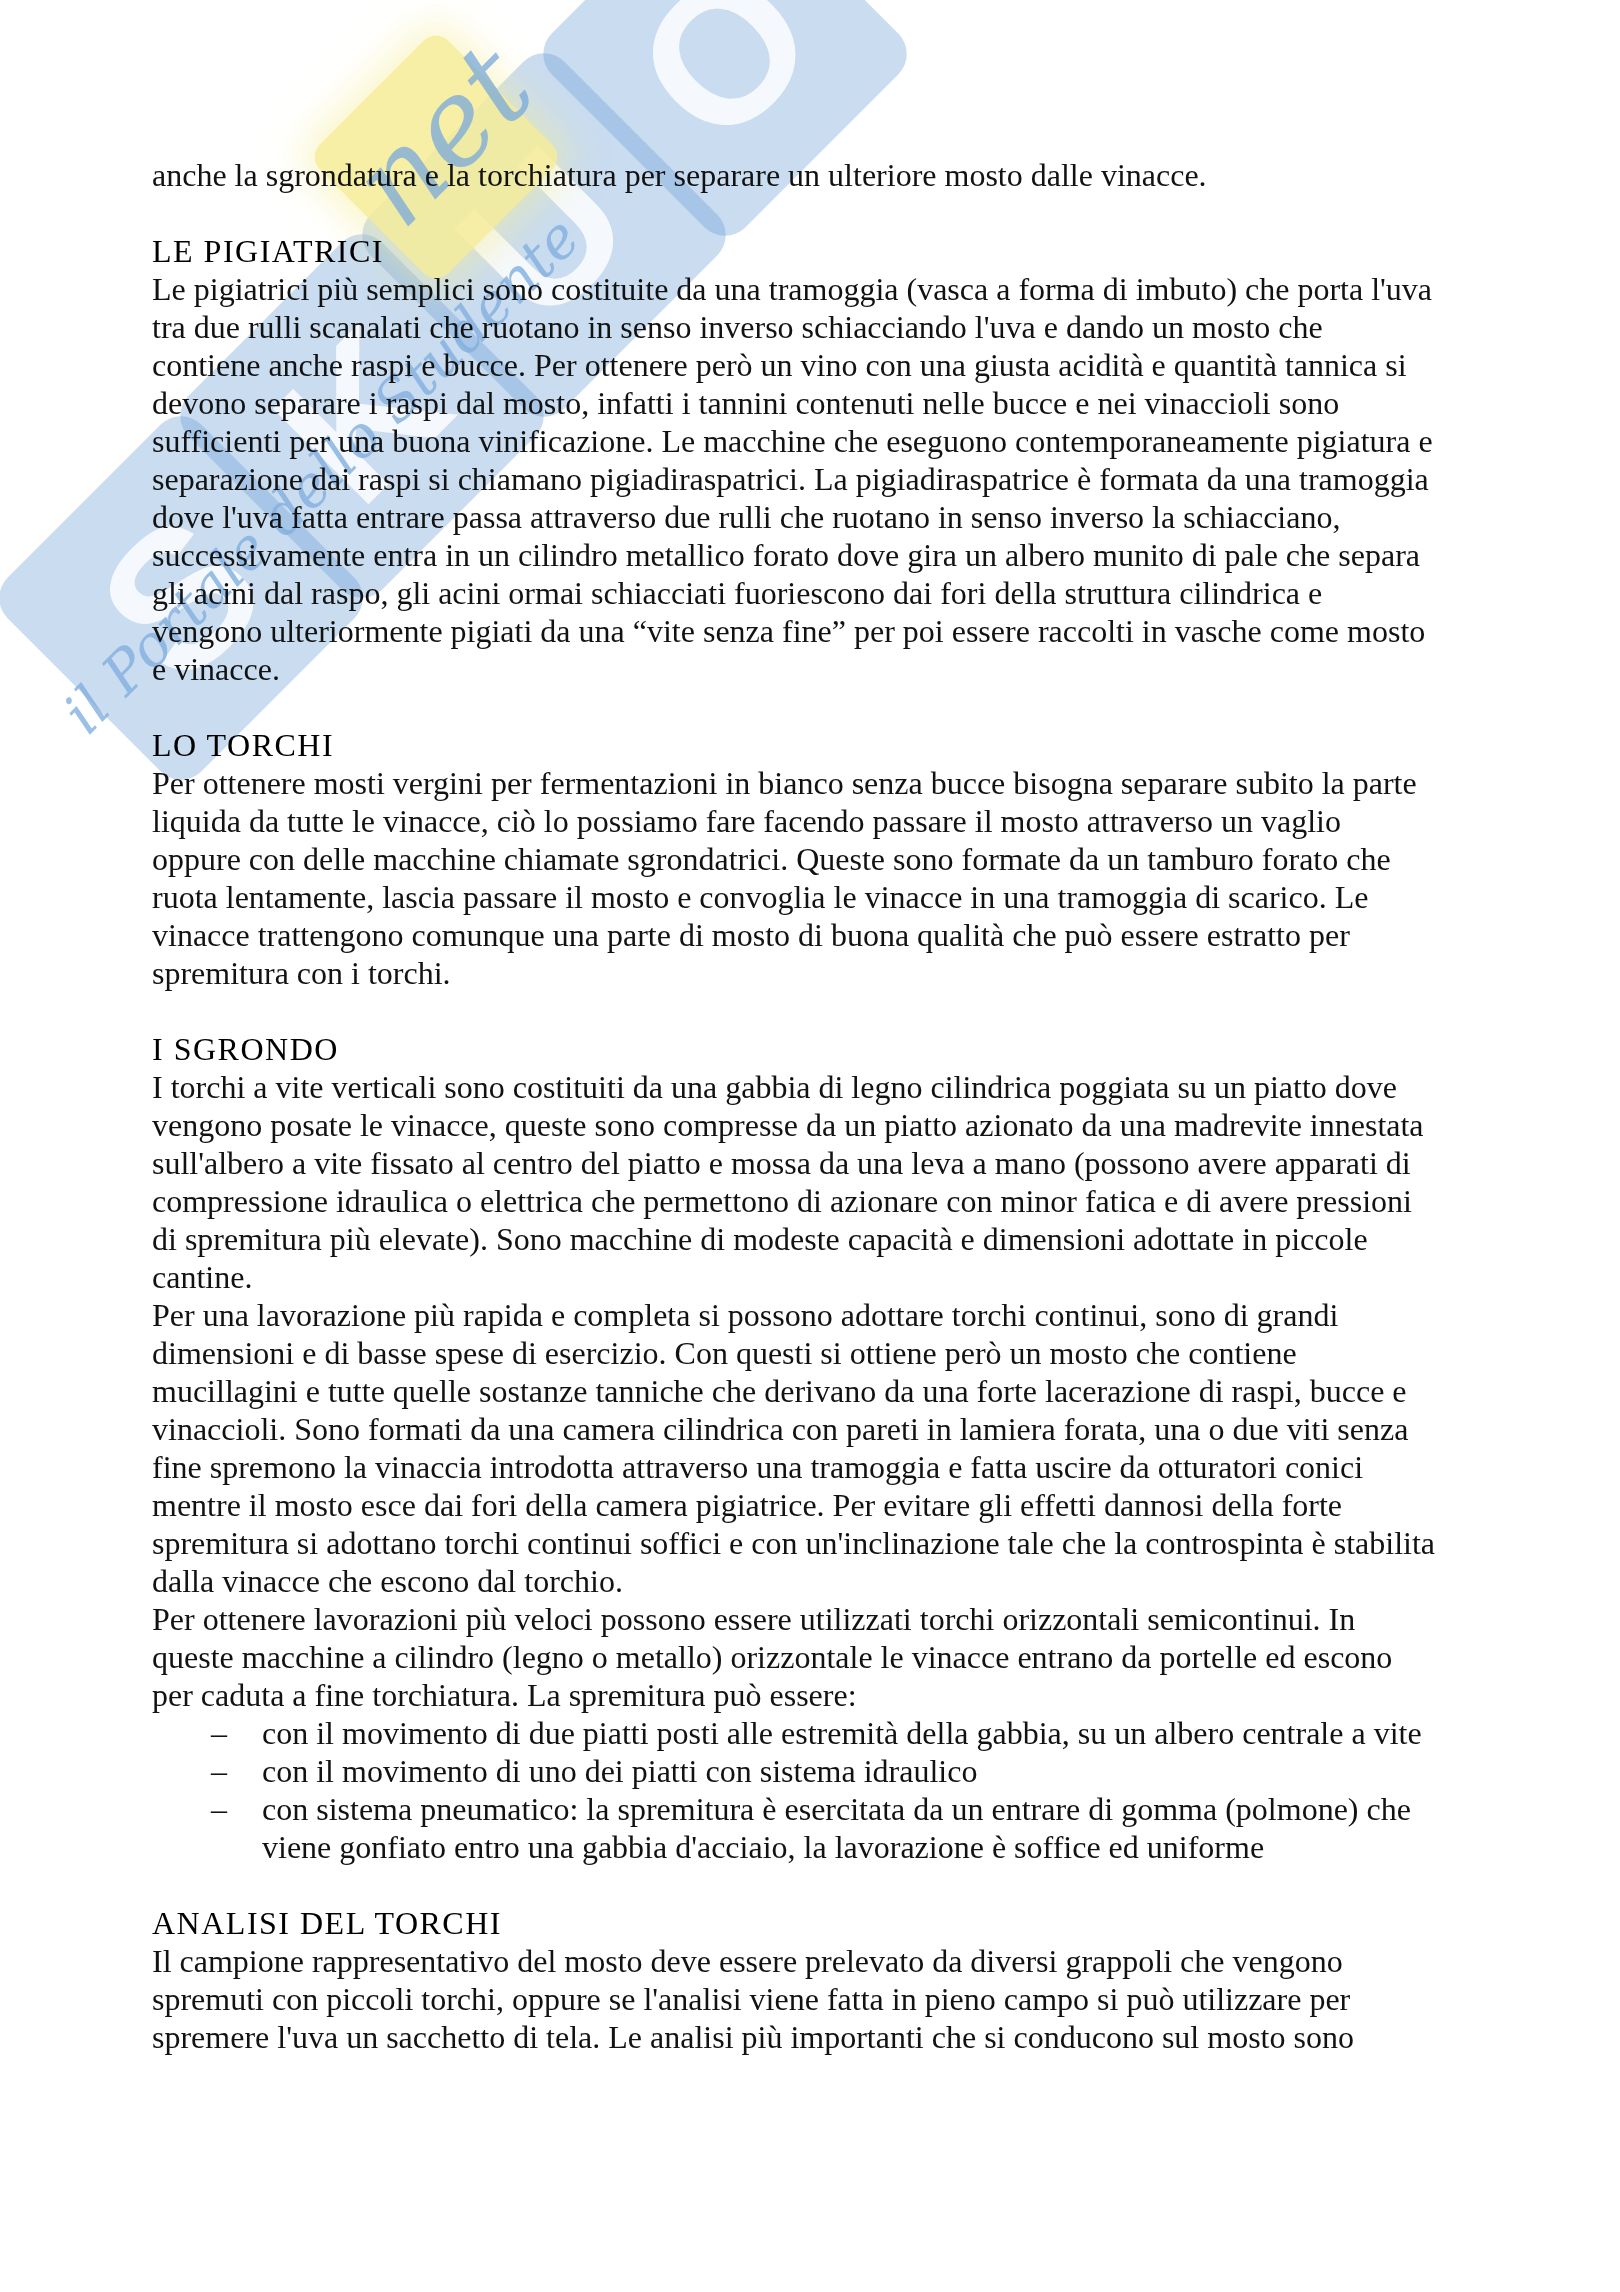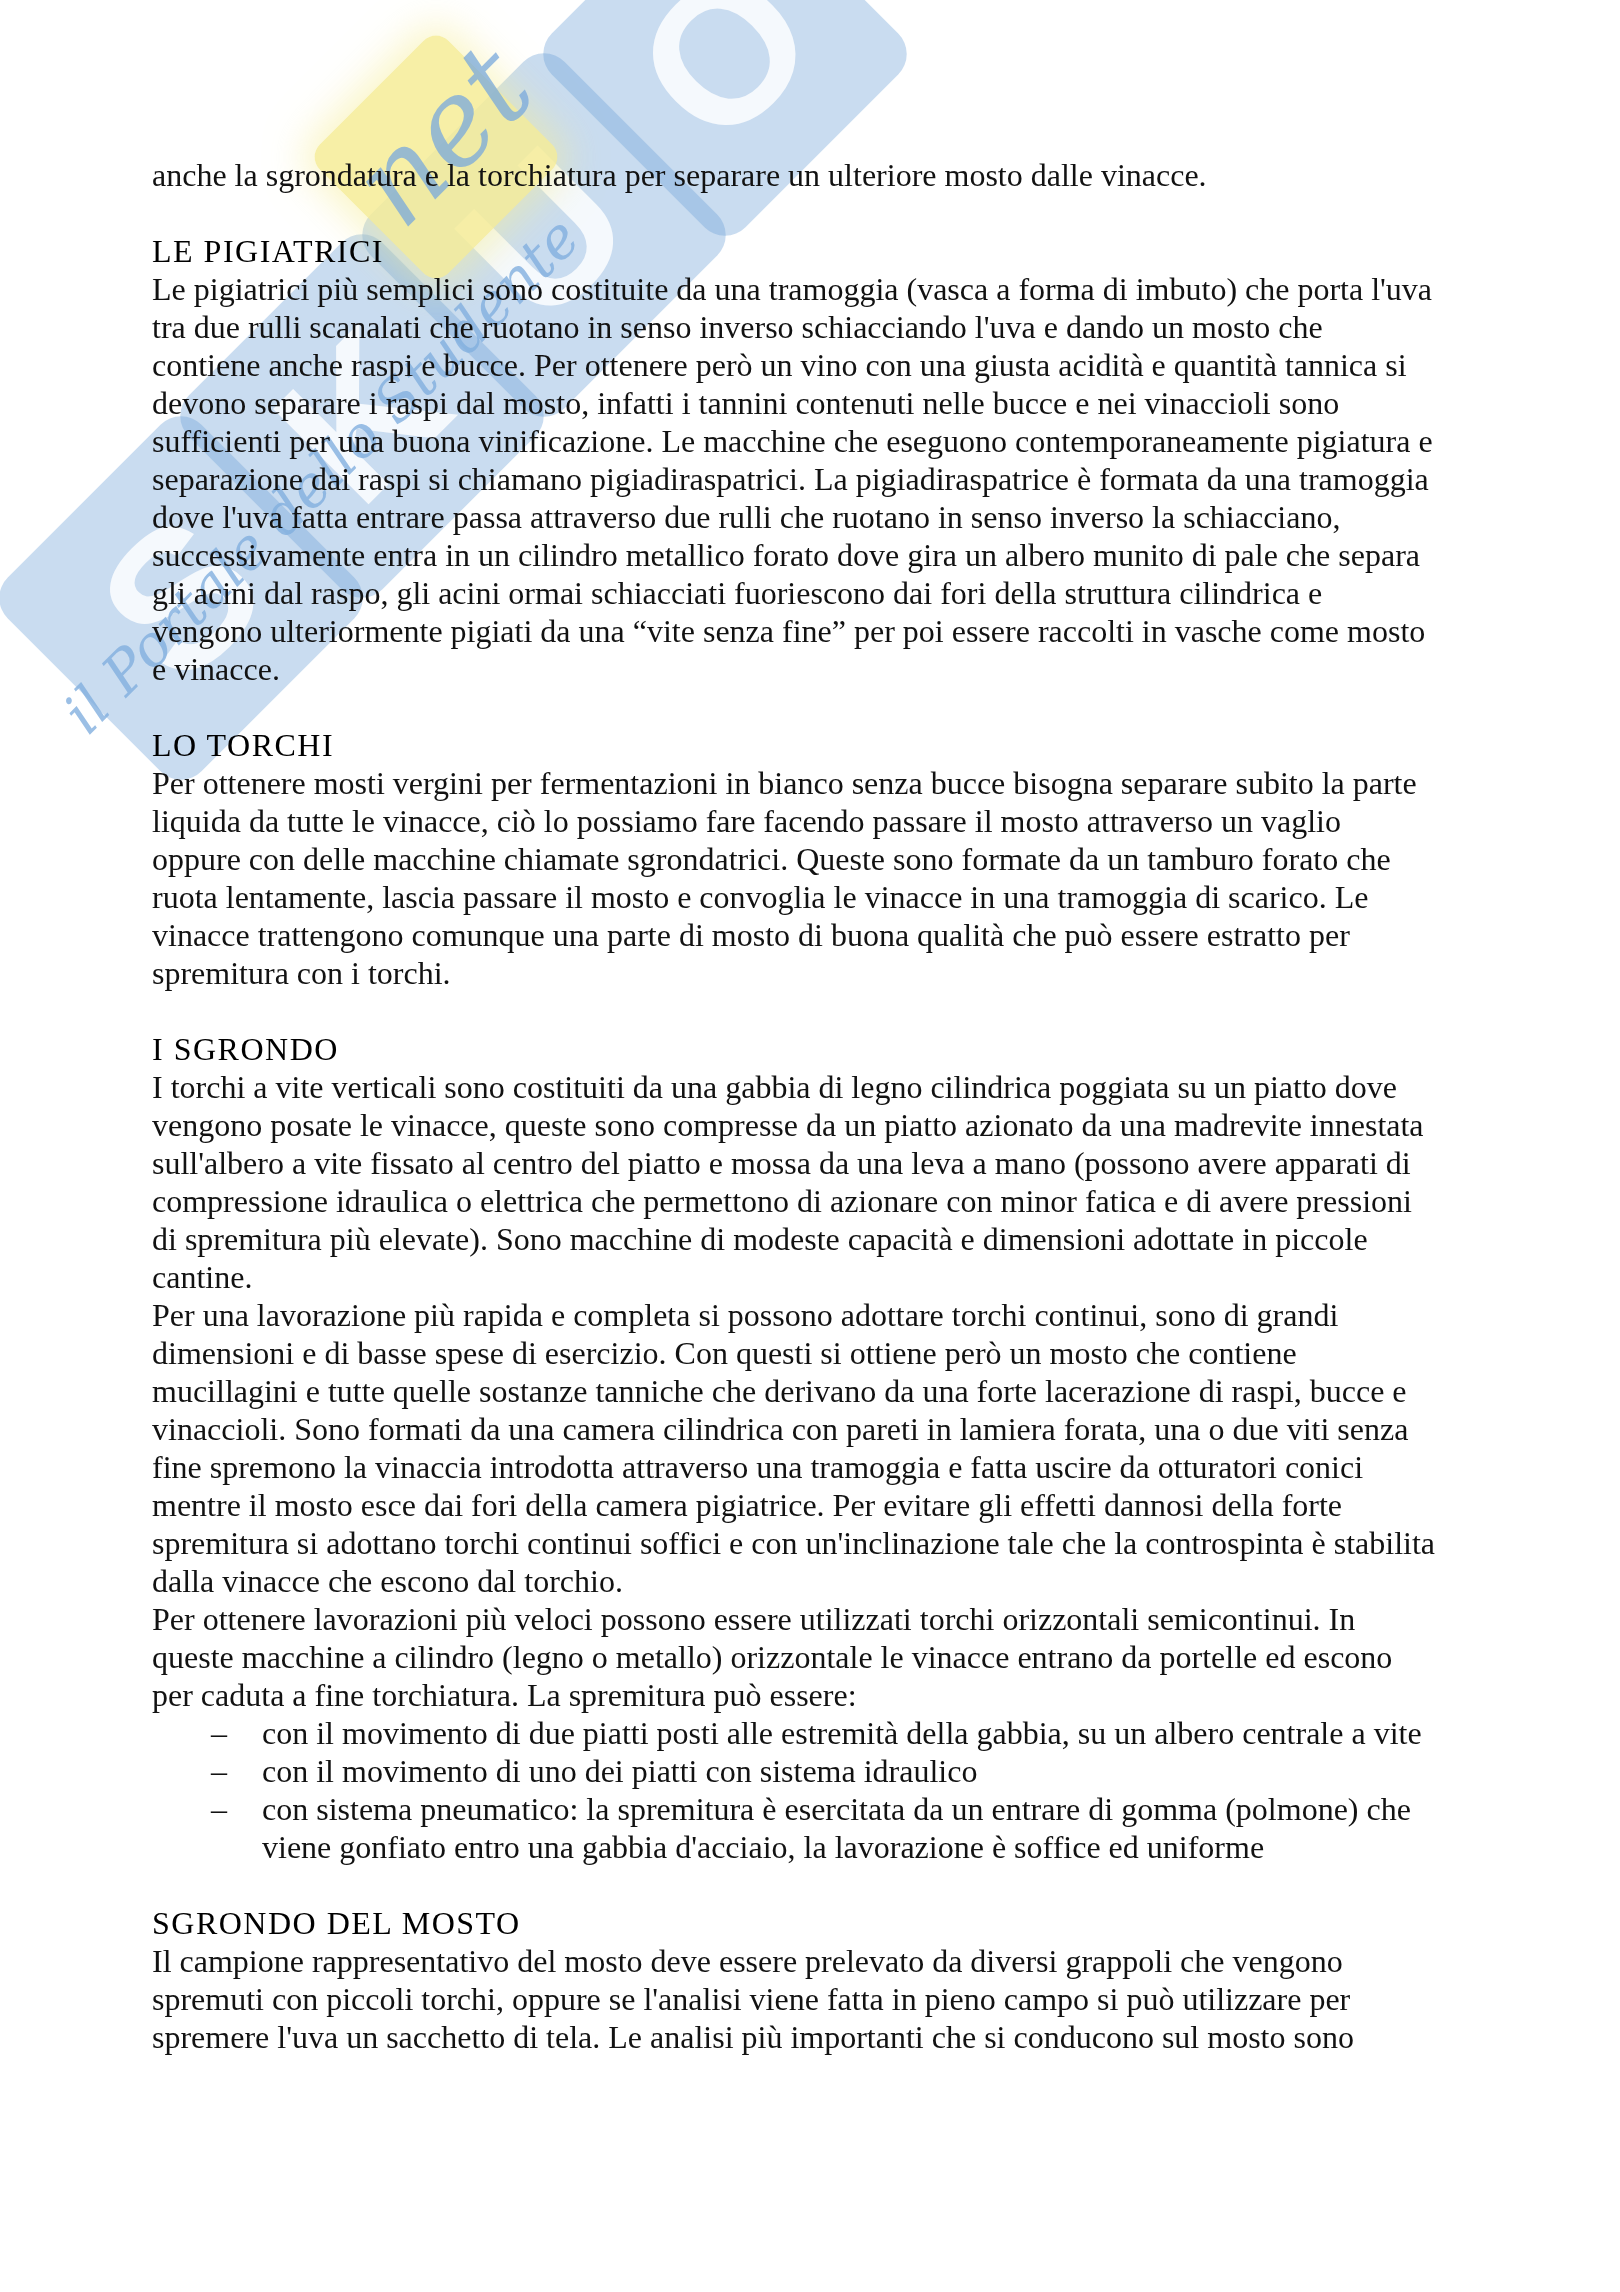--- a/index.html
+++ b/index.html
@@ -141,20 +141,20 @@
         <span class="bullet-text">con il movimento di uno dei piatti con sistema idraulico</span>
       </li>
       <li>
         <span class="dash">–</span>
         <span class="bullet-text">con sistema pneumatico: la spremitura è esercitata da un entrare di gomma (polmone) che
 viene gonfiato entro una gabbia d'acciaio, la lavorazione è soffice ed uniforme</span>
       </li>
     </ul>
 
 
-    <h2 class="heading">SGRONDO DEL MOSTO</h2>
+    <h2 class="heading">ANALISI DEL TORCHI</h2>
     <p class="para">Il campione rappresentativo del mosto deve essere prelevato da diversi grappoli che vengono
 spremuti con piccoli torchi, oppure se l'analisi viene fatta in pieno campo si può utilizzare per
 spremere l'uva un sacchetto di tela. Le analisi più importanti che si conducono sul mosto sono</p>
 
   </div>
 </div>
 
 
 </body></html>

